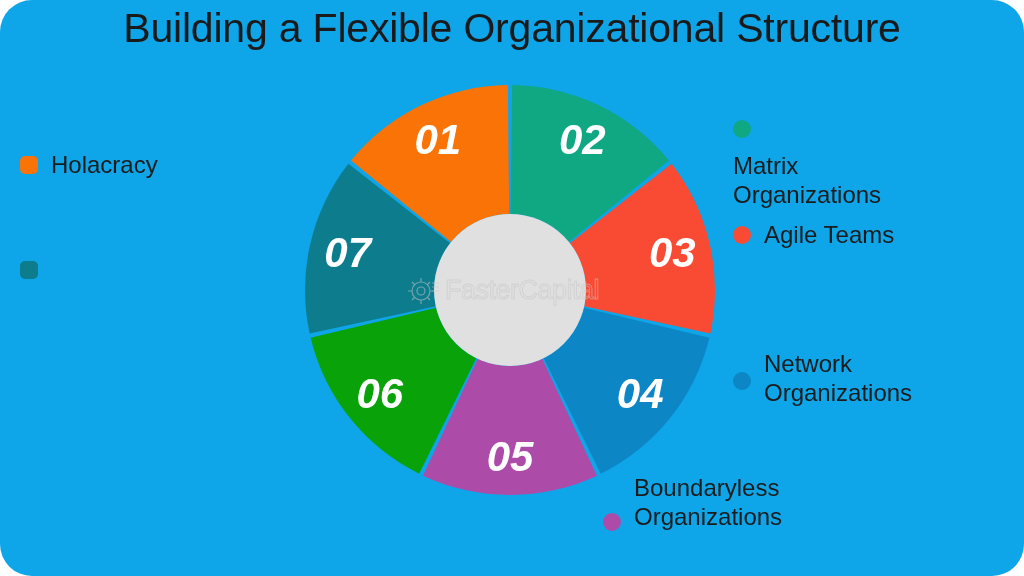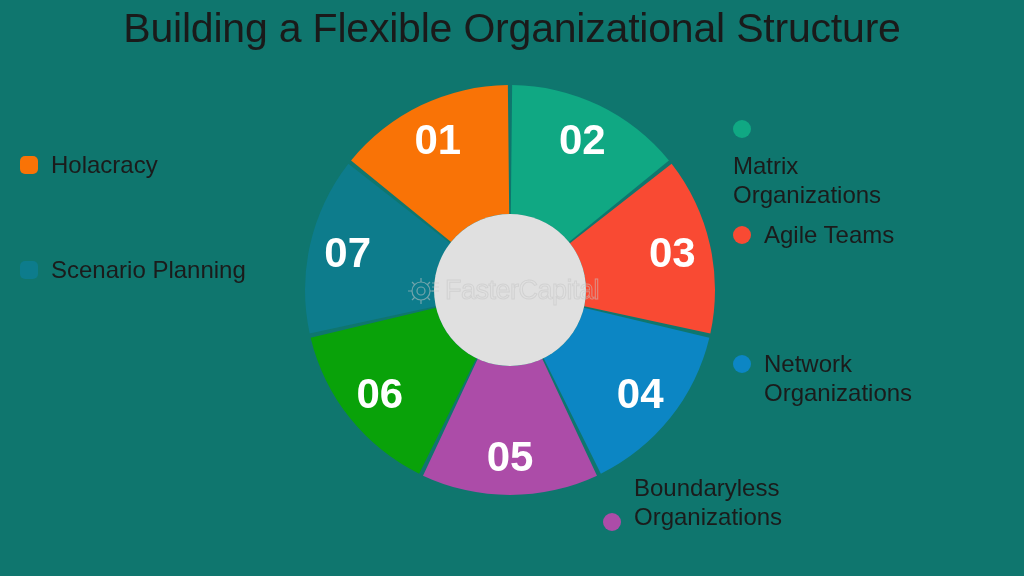--- a/index.html
+++ b/index.html
@@ -35,20 +35,21 @@
     white-space: nowrap;
   }
 
   
   #donut-wrap {
     position: absolute;
     left: 305px;
     top: 85px;
     width: 410px;
     height: 410px;
+    font-style: italic;
   }
   #donut-svg {
     display: block;
     width: 410px;
     height: 410px;
   }
   .seg-number {
     font-family: "Liberation Sans", sans-serif;
     font-size: 42px;
     font-weight: bold;
@@ -101,27 +102,27 @@
     line-height: 29px;
     color: #1b1b1b;
     white-space: pre-line;
   }
 
   #lg-holacracy     { top: 114px; }
   #lg-scenario      { top: 219px; }
   #lg-flexible      { top: 349px; }
   #lg-matrix        { top: 114px; flex-direction: column; }
   #lg-agile         { top: 220px; }
-  #lg-network       { top: 349px; }
+  #lg-network       { top: 349px; align-items: center; }
   #lg-boundaryless  { left: 603px; top: 473px; align-items: flex-end; }
 </style>
 </head>
 <body>
 
-<div id="slide" style="background: #0f766e;">
+<div id="slide" style="background: #0ea5e9; border-radius: 32px;">
 
   <div id="title">Building a Flexible Organizational Structure</div>
 
   <div id="donut-wrap">
     <svg id="donut-svg" viewBox="0 0 410 410">
       <g id="donut-segments">
           <path d="M 46.06856099277567 75.51719150754829 A 205 205 0 0 1 202.85328425616962 0.011240280070012432
        L 204.20414440716533 129.00416712822107 A 76 76 0 0 0 146.07907627049244 156.99661733938376 Z" fill="#f97306"></path>
           <path d="M 207.14671574383036 0.011240280070012432 A 205 205 0 0 1 363.93143900722436 75.51719150754829
        L 263.92092372950754 156.99661733938376 A 76 76 0 0 0 205.79585559283467 129.00416712822107 Z" fill="#10a883"></path>
@@ -162,21 +163,20 @@
     <span class="wm-text">FasterCapital</span>
   </div>
 
   <div class="legend-item left" id="lg-holacracy">
     <span class="dot rounded-sq" style="background:#f97306"></span>
     <span class="legend-label">Holacracy</span>
   </div>
 
   <div class="legend-item left" id="lg-scenario">
     <span class="dot rounded-sq" style="background:#0d7c8c"></span>
-    <span class="legend-label">Scenario Planning</span>
   </div>
 
 
   <div class="legend-item right" id="lg-matrix">
     <span class="dot" style="background:#10a883"></span>
     <span class="legend-label">Matrix
 Organizations</span>
   </div>
 
   <div class="legend-item right" id="lg-agile">

